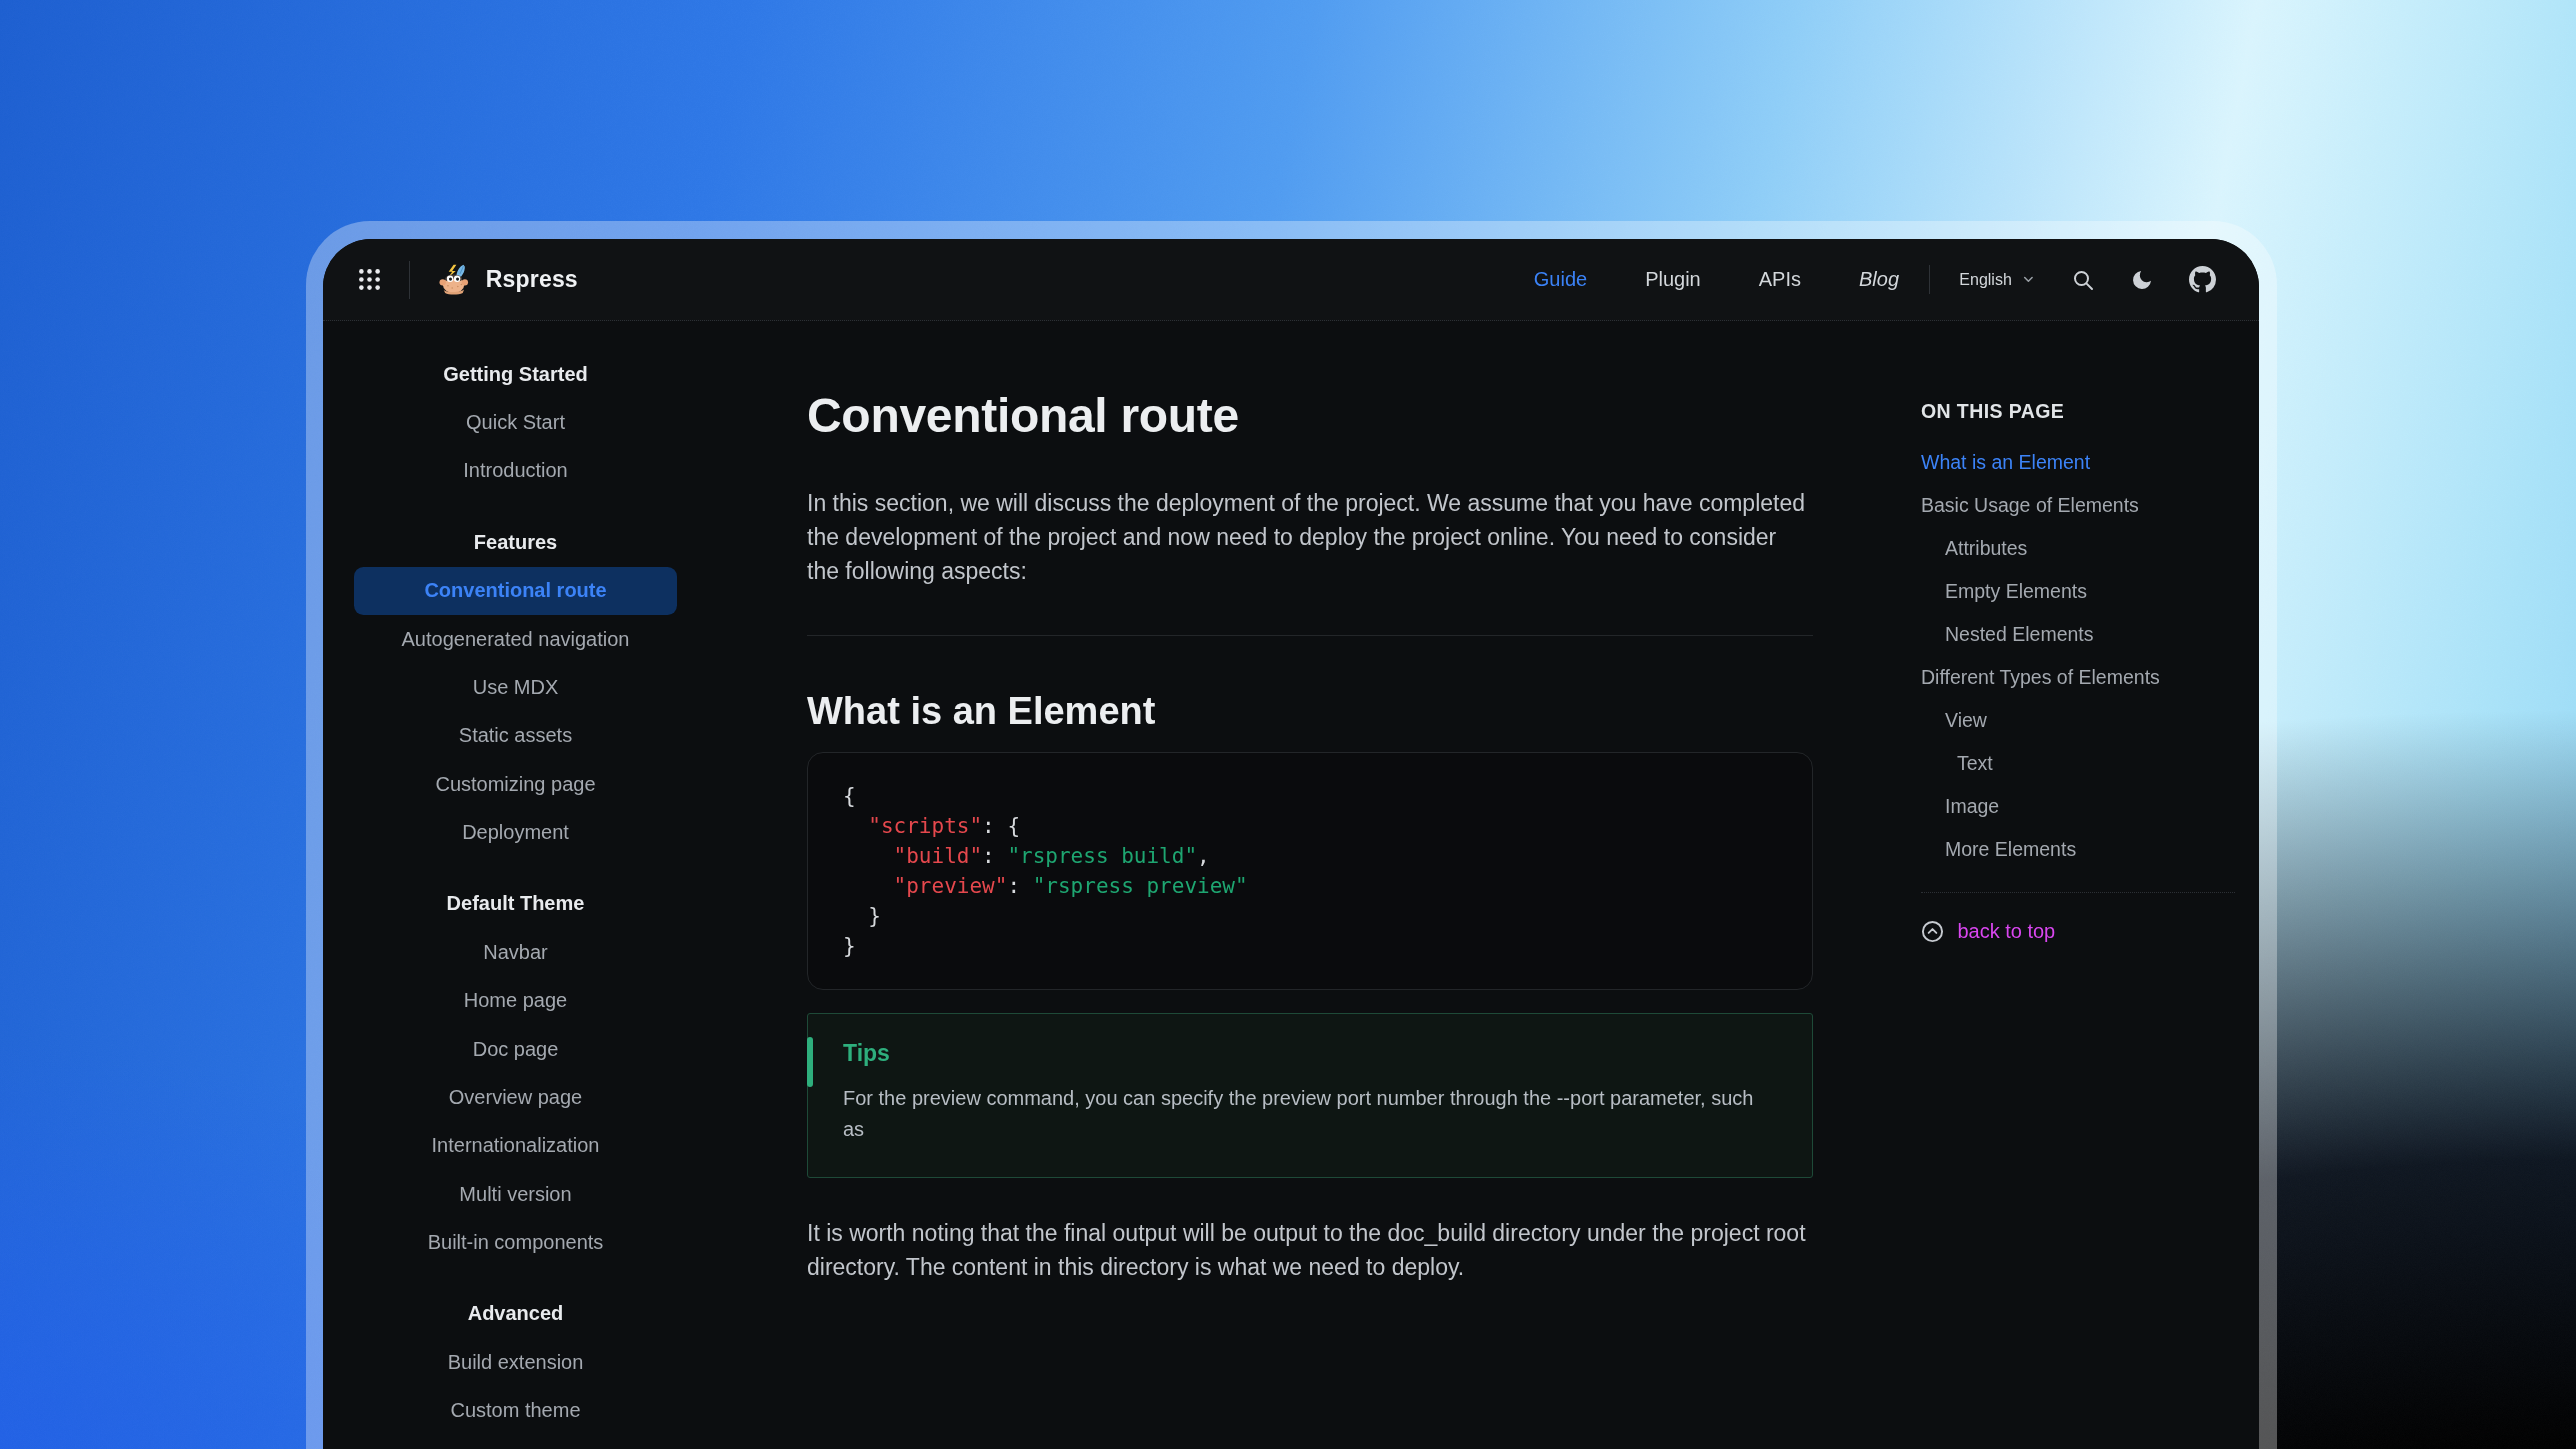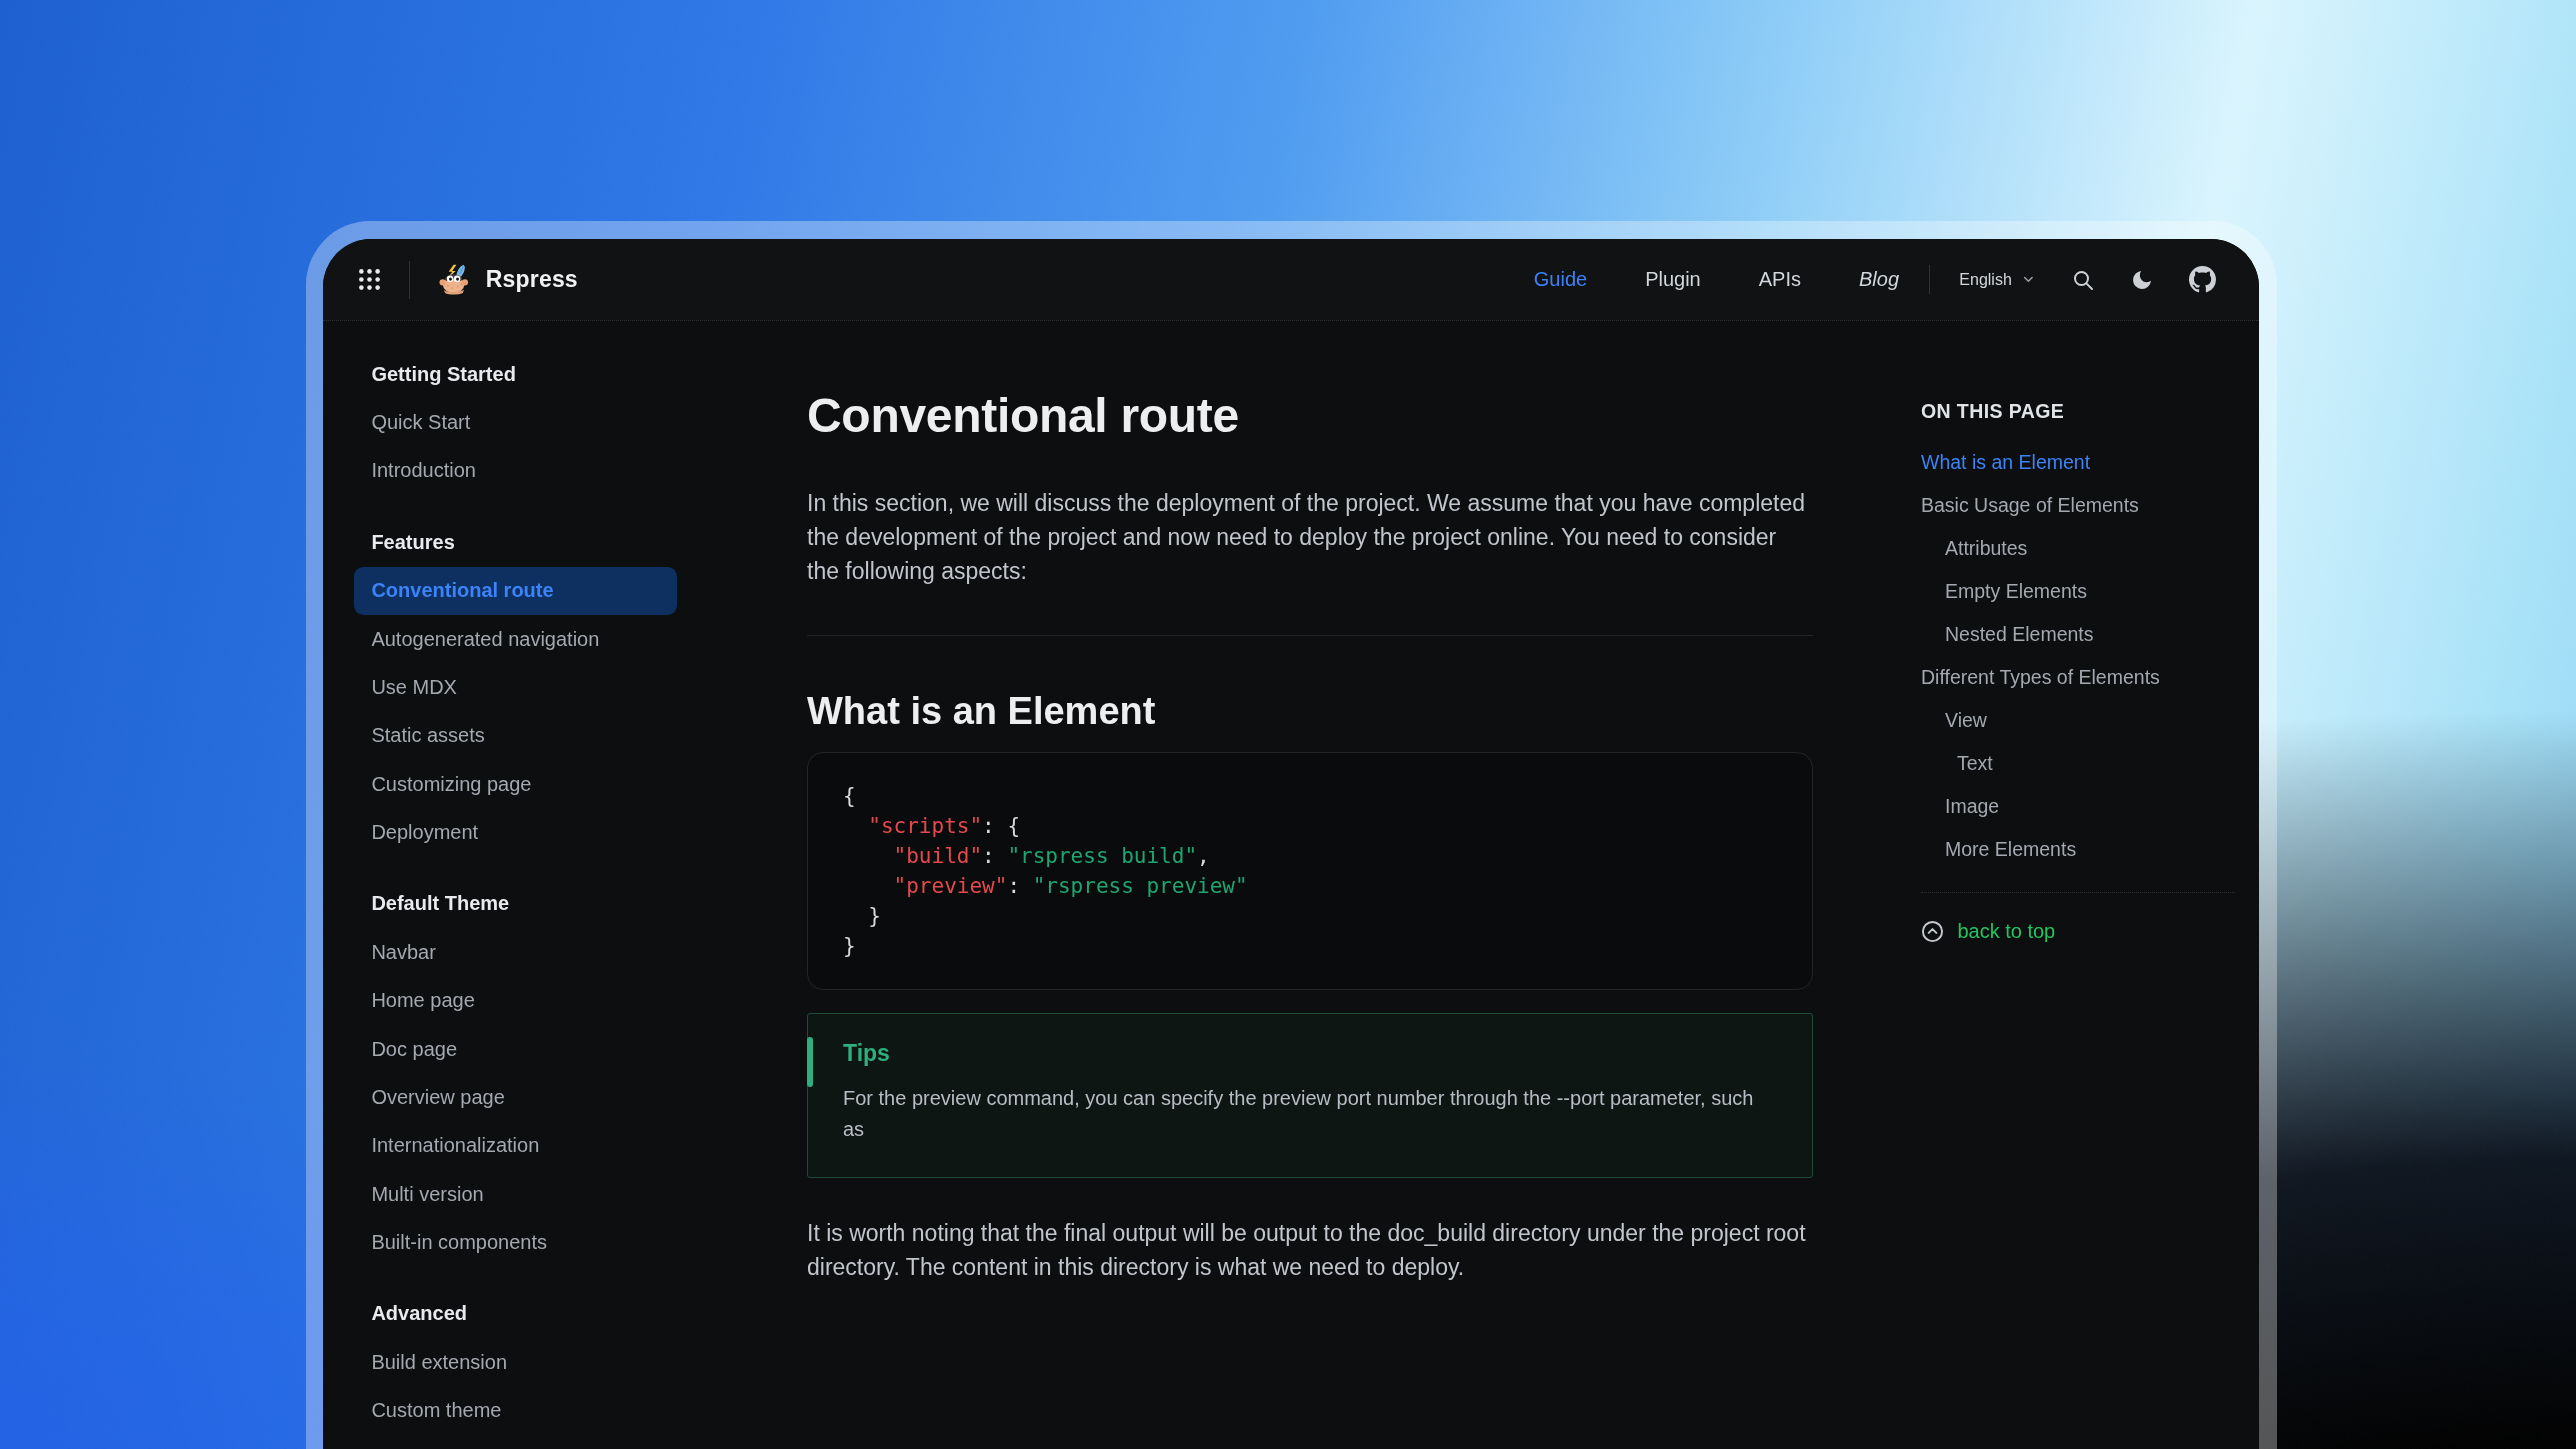--- a/index.html
+++ b/index.html
@@ -42,21 +42,21 @@
   .nav-right { margin-left:auto; display:flex; align-items:center;justify-content:flex-end; }
   .nav-link { font-size:20px; color:#d3d7db; margin-right:58px; cursor:pointer; text-decoration:none; }
   .nav-link.active { color:#3b82f6; }
   .nav-link.last { margin-right:29.5px;font-style:italic; }
   .lang { display:flex; align-items:center; gap:9.4px; font-size:16px; color:#d3d7db; margin-right:35px; cursor:pointer; }
   .icon-btn { display:flex; align-items:center; margin-right:35px; cursor:pointer; }
   .icon-btn.end { margin-right:0; }
 
   
   .sidebar { position:absolute; left:31px; top:111px; width:323px; }
-  .side-group { margin-top:23px; }
+  .side-group { margin-top:23px;text-align:center; }
   .side-group:first-child { margin-top:0; }
   .side-title, .side-item { font-size:20px; line-height:27px; padding:10.7px 17.4px; border-radius:9.4px; }
   .side-title { font-weight:700; color:#e8eaed; }
   .side-item  { color:#a4a9b0; cursor:pointer; }
   .side-item.active { background:#0d3060; color:#3c83f7; font-weight:600; }
 
   
   .main { position:absolute; left:484px; top:82px; width:1006px; }
   .doc-h1 { margin-top:67px; font-size:48px; font-weight:700; color:#eceef0; letter-spacing:-0.3px; }
   .doc-p  { font-size:23px; line-height:34px; color:#c2c6cc; }
@@ -85,21 +85,21 @@
   .p-outro { margin-top:38px; }
 
   
   .toc { position:absolute; left:1598px; top:161px; width:314px; }
   .toc-title { font-size:19.5px; font-weight:700; color:#e2e5e8; letter-spacing:0.4px; margin-bottom:27px; }
   .toc-item { font-size:19.5px; line-height:24px; color:#a4a9b0; margin:19px 0; cursor:pointer; }
   .toc-item.lvl2 { padding-left:24px; }
   .toc-item.lvl3 { padding-left:36px; }
   .toc-item.active { color:#3c83f7; }
   .toc-divider { margin-top:31px; border-top:1.3px dotted #2c3035; }
-  .backtop { margin-top:27px; display:flex; align-items:center; gap:13.4px; color:#22c55e; font-size:20px; cursor:pointer; }
+  .backtop { margin-top:27px; display:flex; align-items:center; gap:13.4px; color:#d946ef; font-size:20px; cursor:pointer; }
 </style>
 </head>
 <body>
 
 <div class="bg"></div>
 <svg class="grain" xmlns="http://www.w3.org/2000/svg" viewBox="0 0 3840 2160" width="2576" height="1449">
   <filter id="noiseF">
     <feTurbulence type="fractalNoise" baseFrequency="0.8" numOctaves="2" stitchTiles="stitch"></feTurbulence>
     <feColorMatrix type="matrix" values="0 0 0 0 1  0 0 0 0 1  0 0 0 0 1  0 0 0 0.05 0"></feColorMatrix>
   </filter>

